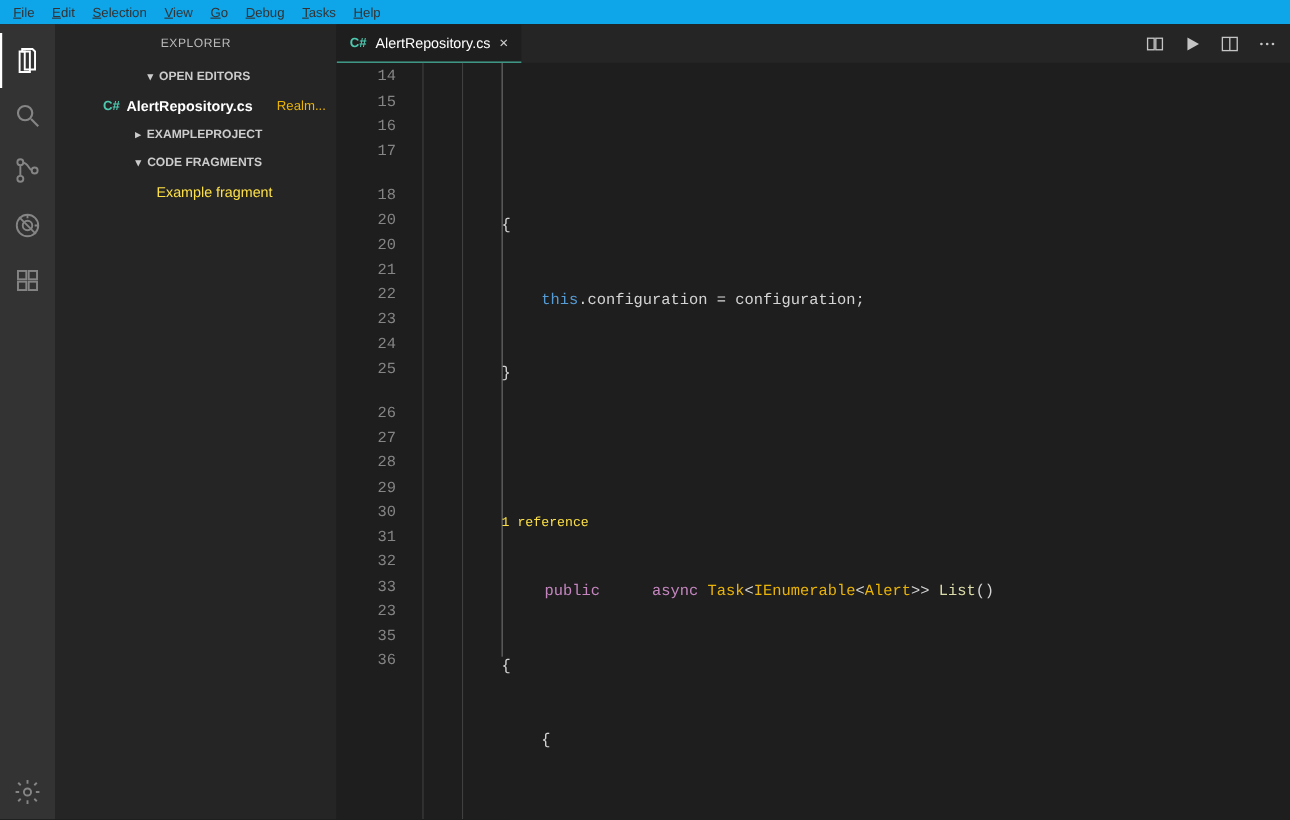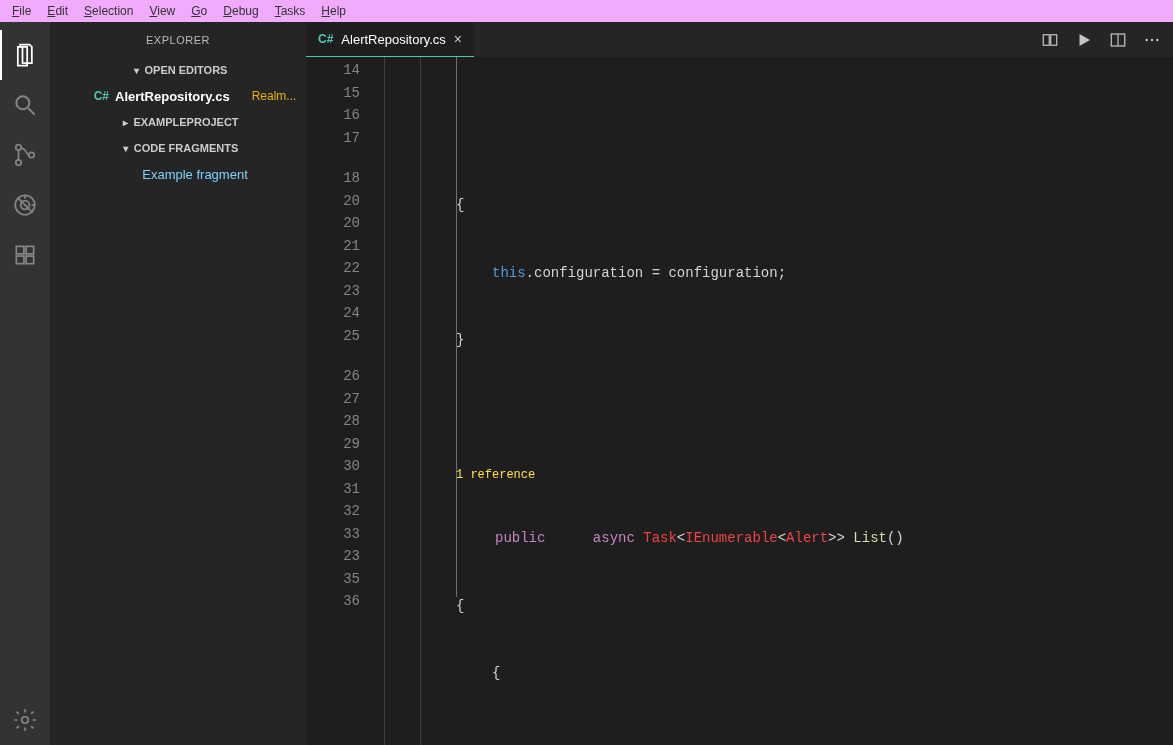--- a/index.html
+++ b/index.html
@@ -8,21 +8,21 @@
   font-size: 13px;
   background: #1e1e1e;
   color: #cccccc;
   width: 1173px;
   height: 745px;
   overflow: hidden;
   display: flex;
   flex-direction: column;
 }
 .menubar {
-  background: #f0abfc;
+  background: #0ea5e9;
   color: #333;
   height: 22px;
   display: flex;
   align-items: center;
   padding: 0 4px;
   font-size: 12px;
 }
 .menubar .menu-item {
   padding: 2px 8px;
   cursor: pointer;
@@ -86,21 +86,21 @@
   width: 16px;
   text-align: center;
   font-size: 10px;
 }
 .sidebar .tree-item {
   height: 26px;
   display: flex;
   align-items: center;
   padding-left: 34px;
   cursor: pointer;
-  color: #7dd3fc;
+  color: #fde047;
 }
 .sidebar .tree-item.file { color: #ffffff; font-weight:600;}
 .sidebar .tree-item .cs-icon {
   color: #4ec9b0;
   font-weight: bold;
   margin-right: 6px;
   font-size: 12px;
 }
 .sidebar .tree-item .suffix {
   color: #eab308;
@@ -171,21 +171,21 @@
 .guide {
   position: absolute;
   width: 1px;
   background: #404040;
   top: 0;
   bottom: 0;
 }
 .guide.active { background: #707070; }
 .tk-keyword { color: #c586c0; margin-left: 39px; }
 .tk-modifier { color: #569cd6; }
-.tk-type { color: #ef4444; }
+.tk-type { color: #eab308; }
 .tk-method { color: #dcdcaa; }
 .tk-string { color: #d69d6d; }
 .tk-this { color: #569cd6; }
 svg { display: block; }
 </style>
 </head>
 <body>
 
 <div class="menubar">
   <div class="menu-item"><span class="accel">F</span>ile</div>

